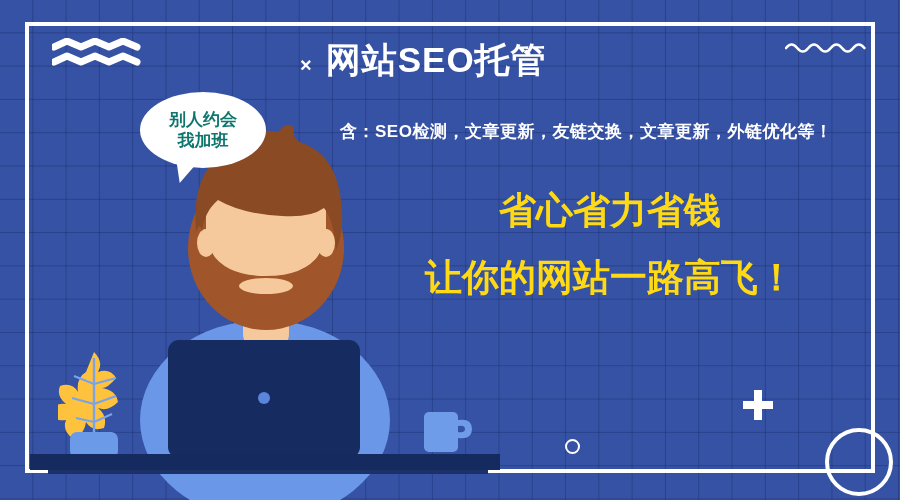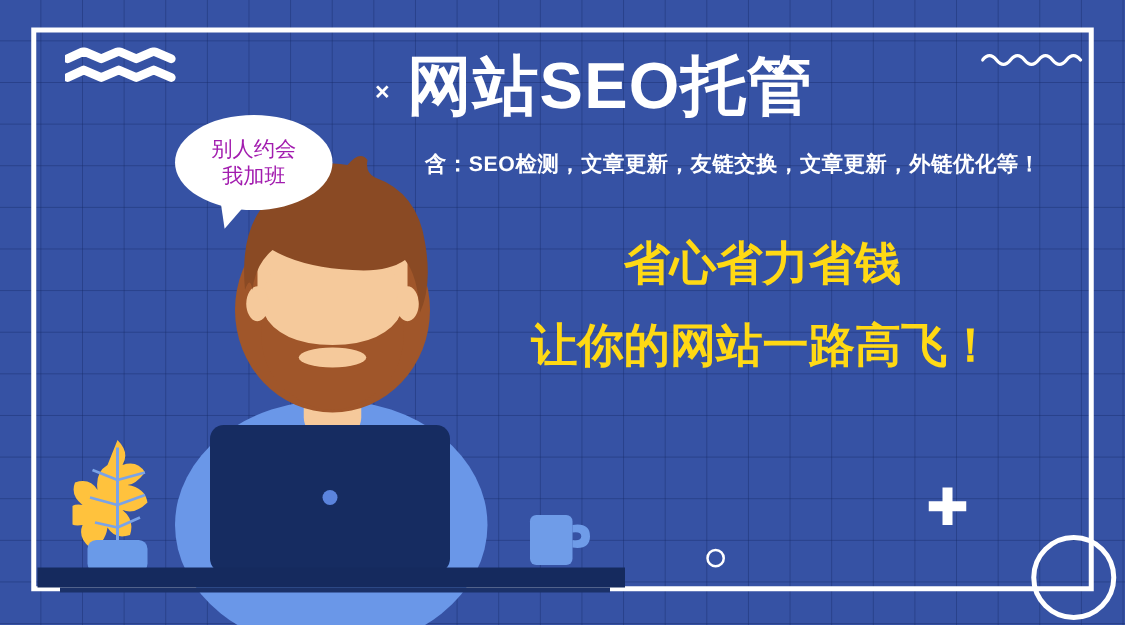--- a/index.html
+++ b/index.html
@@ -104,21 +104,21 @@
   .headline .x-mark {
     color: #ffffff;
     font-size: 20px;
     font-weight: bold;
     line-height: 1;
     margin-right: 14px;
     margin-top: 10px;
   }
   .headline .title {
     color: #ffffff;
-    font-size: 52px;
+    font-size: 35px;
     font-weight: bold;
     letter-spacing: 1px;
     line-height: 1.05;
     white-space: nowrap;
   }
   .subtitle {
     position: absolute;
     left: 340px;
     top: 120px;
     width: 545px;
@@ -156,23 +156,23 @@
     height: 76px;
     background: #ffffff;
     border-radius: 50%;
     z-index: 6;
     display: flex;
     flex-direction: column;
     align-items: center;
     justify-content: center;
   }
   .bubble-line {
-    color: #a21caf;
+    color: #0f766e;
     font-size: 17px;
-    font-weight: normal;
+    font-weight: bold;
     line-height: 1.25;
     white-space: nowrap;
   }
   .bubble-tail {
     position: absolute;
     left: 172px;
     top: 150px;
     width: 0;
     height: 0;
     border-left: 10px solid transparent;

